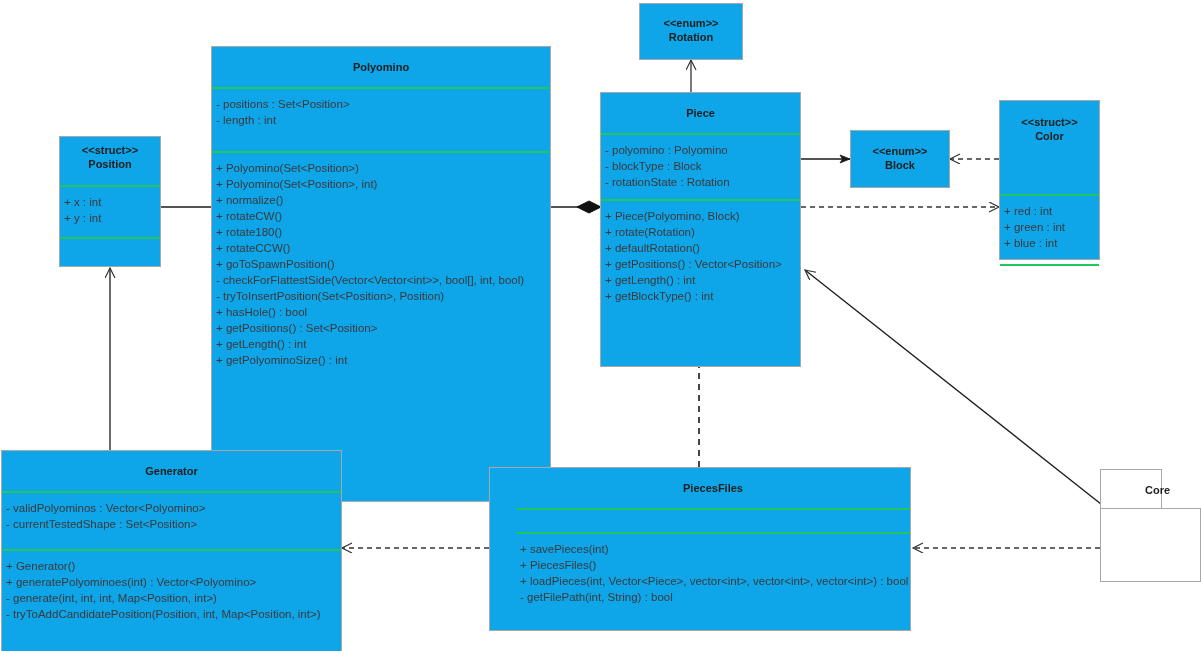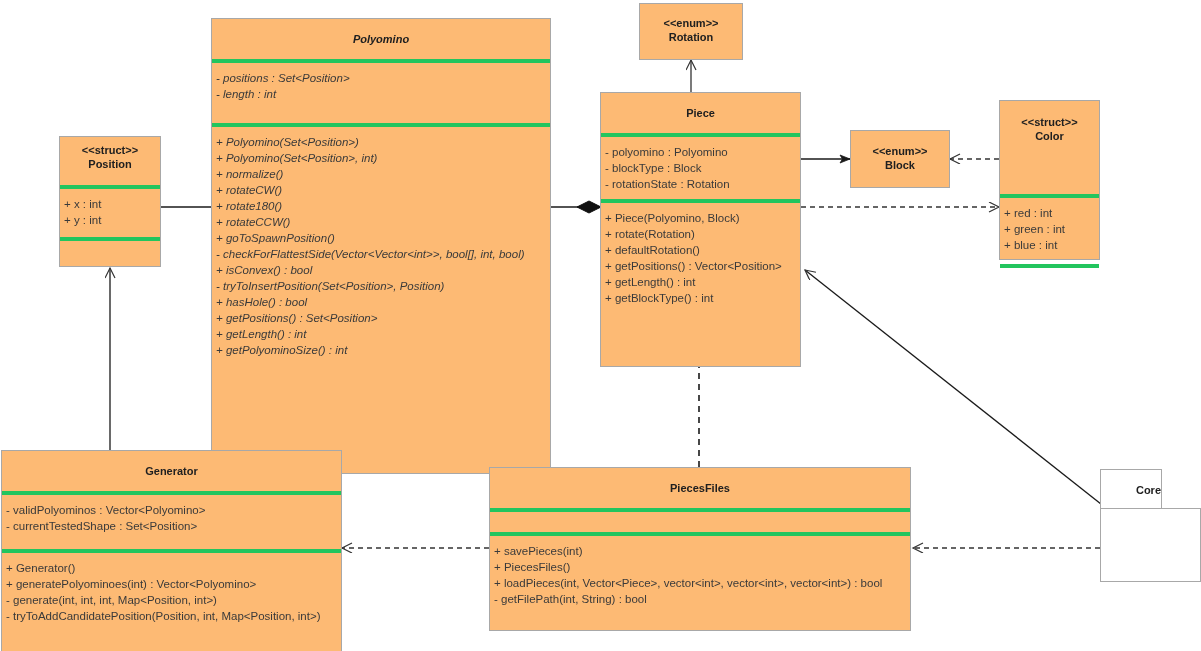--- a/index.html
+++ b/index.html
@@ -19,35 +19,35 @@
     position: absolute;
     left: 0; top: 0;
     width: 1201px;
     height: 651px;
     pointer-events: none;
   }
   .uml-class {
     position: absolute;
     box-sizing: border-box;
     border: 1px solid #a8a8a8;
-    background: #fdba74;
+    background: #0ea5e9;
     z-index: 2;
   }
   .uml-header {
     box-sizing: border-box;
     text-align: center;
     font-weight: bold;
     font-size: 11px;
     color: #202020;
     padding: 6px 4px;
     line-height: 14px;
     white-space: pre-line;
   }
   .uml-sep {
-    border-top: 4px solid #22c55e;
+    border-top: 2px solid #22c55e;
   }
   .uml-compartment {
     box-sizing: border-box;
     padding: 7px 4px 7px 4px;
     font-size: 11.5px;
     color: #3a3a3a;
     line-height: 16px;
   }
   .uml-compartment div {
     white-space: nowrap;
@@ -63,25 +63,26 @@
   .pkg-tab {
     position: absolute;
     box-sizing: border-box;
     border: 1px solid #a8a8a8;
     border-bottom: none;
     background: #ffffff;
     left: 0;
     top: 0;
     width: 62px;
     height: 48px;
-    text-align: right;
+    text-align: left;
     font-weight: bold;
     font-size: 11px;
     color: #202020;
     line-height: 40px;
+    padding-left: 44px;
   }
   .pkg-body {
     position: absolute;
     box-sizing: border-box;
     border: 1px solid #a8a8a8;
     background: #ffffff;
     left: 0;
     top: 39px;
     width: 101px;
     height: 74px;
@@ -158,36 +159,35 @@
 
   <div class="uml-class" style="left:59px; top:136px; width:102px; height:131px;">
     <div class="uml-header" style="height:48px;"><span>&lt;&lt;struct&gt;&gt;</span><br><span>Position</span></div>
     <div class="uml-compartment uml-sep" style="height:52px;">
       <div>+ x : int</div>
       <div>+ y : int</div>
     </div>
     <div class="uml-compartment uml-sep empty-compartment"></div>
   </div>
 
-  <div class="uml-class" style="left:211px; top:18px; width:340px; height:456px;font-style:italic;">
+  <div class="uml-class" style="left:211px; top:46px; width:340px; height:456px;">
     <div class="uml-header" style="height:40px; line-height:28px;"><span>Polyomino</span></div>
     <div class="uml-compartment uml-sep" style="height:64px;">
       <div>- positions : Set&lt;Position&gt;</div>
       <div>- length : int</div>
     </div>
     <div class="uml-compartment uml-sep" style="height:254px;">
       <div>+ Polyomino(Set&lt;Position&gt;)</div>
       <div>+ Polyomino(Set&lt;Position&gt;, int)</div>
       <div>+ normalize()</div>
       <div>+ rotateCW()</div>
       <div>+ rotate180()</div>
       <div>+ rotateCCW()</div>
       <div>+ goToSpawnPosition()</div>
       <div>- checkForFlattestSide(Vector&lt;Vector&lt;int&gt;&gt;, bool[], int, bool)</div>
-      <div>+ isConvex() : bool</div>
       <div>- tryToInsertPosition(Set&lt;Position&gt;, Position)</div>
       <div>+ hasHole() : bool</div>
       <div>+ getPositions() : Set&lt;Position&gt;</div>
       <div>+ getLength() : int</div>
       <div>+ getPolyominoSize() : int</div>
     </div>
   </div>
 
   <div class="uml-class" style="left:639px; top:3px; width:104px; height:57px;">
     <div class="uml-header" style="height:55px; padding-top:12px;"><span>&lt;&lt;enum&gt;&gt;</span><br><span>Rotation</span></div>
@@ -231,21 +231,21 @@
       <div>- currentTestedShape : Set&lt;Position&gt;</div>
     </div>
     <div class="uml-compartment uml-sep" style="height:100px;">
       <div>+ Generator()</div>
       <div>+ generatePolyominoes(int) : Vector&lt;Polyomino&gt;</div>
       <div>- generate(int, int, int, Map&lt;Position, int&gt;)</div>
       <div>- tryToAddCandidatePosition(Position, int, Map&lt;Position, int&gt;)</div>
     </div>
   </div>
 
-  <div class="uml-class" style="left:489px; top:467px; width:422px; height:164px;">
+  <div class="uml-class" style="left:489px; top:467px; width:422px; height:164px;padding-left:26px;">
     <div class="uml-header" style="height:40px; line-height:28px;"><span>PiecesFiles</span></div>
     <div class="uml-compartment uml-sep empty-compartment" style="height:24px;"></div>
     <div class="uml-compartment uml-sep" style="height:98px;">
       <div>+ savePieces(int)</div>
       <div>+ PiecesFiles()</div>
       <div>+ loadPieces(int, Vector&lt;Piece&gt;, vector&lt;int&gt;, vector&lt;int&gt;, vector&lt;int&gt;) : bool</div>
       <div>- getFilePath(int, String) : bool</div>
     </div>
   </div>
 

